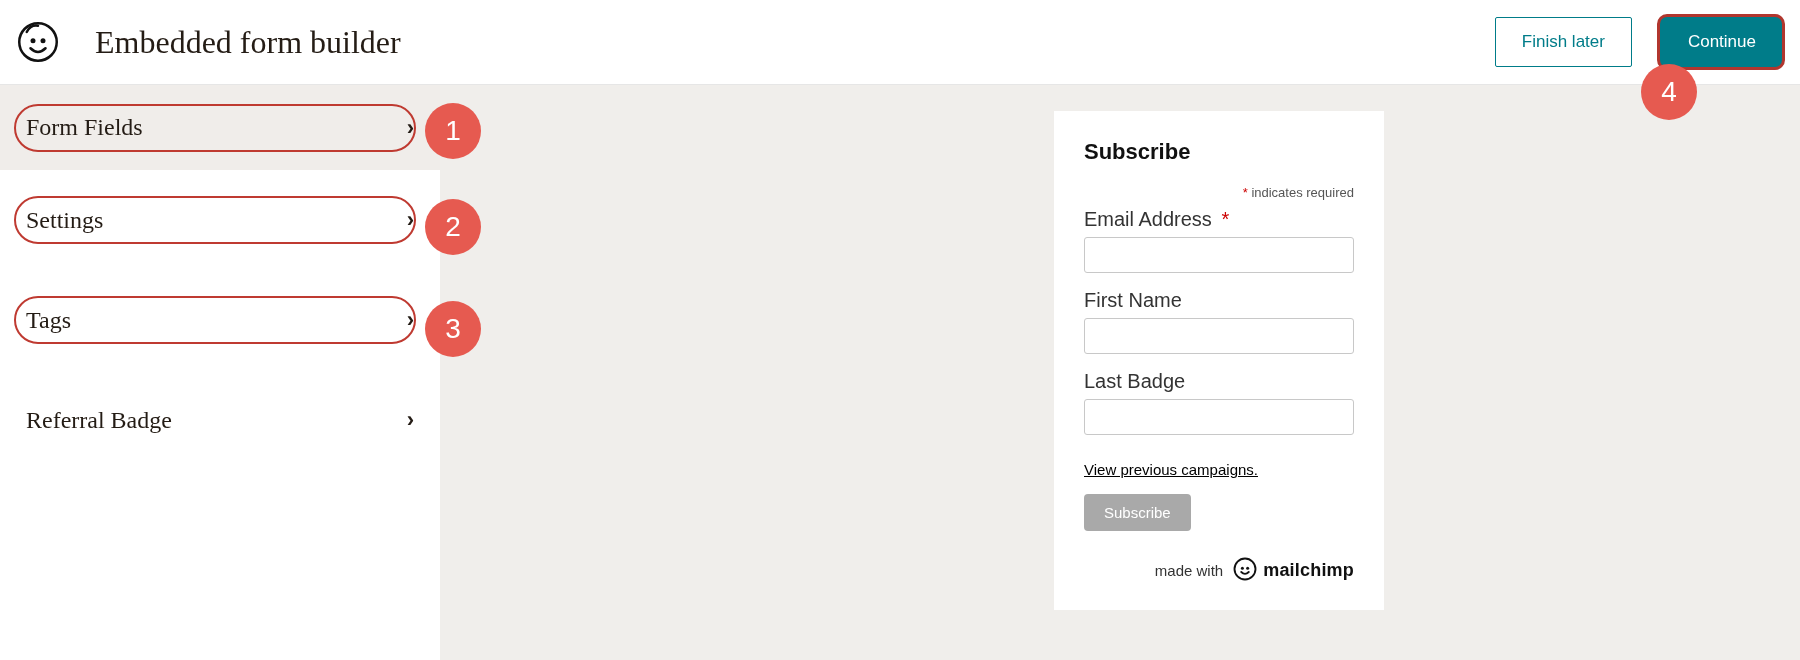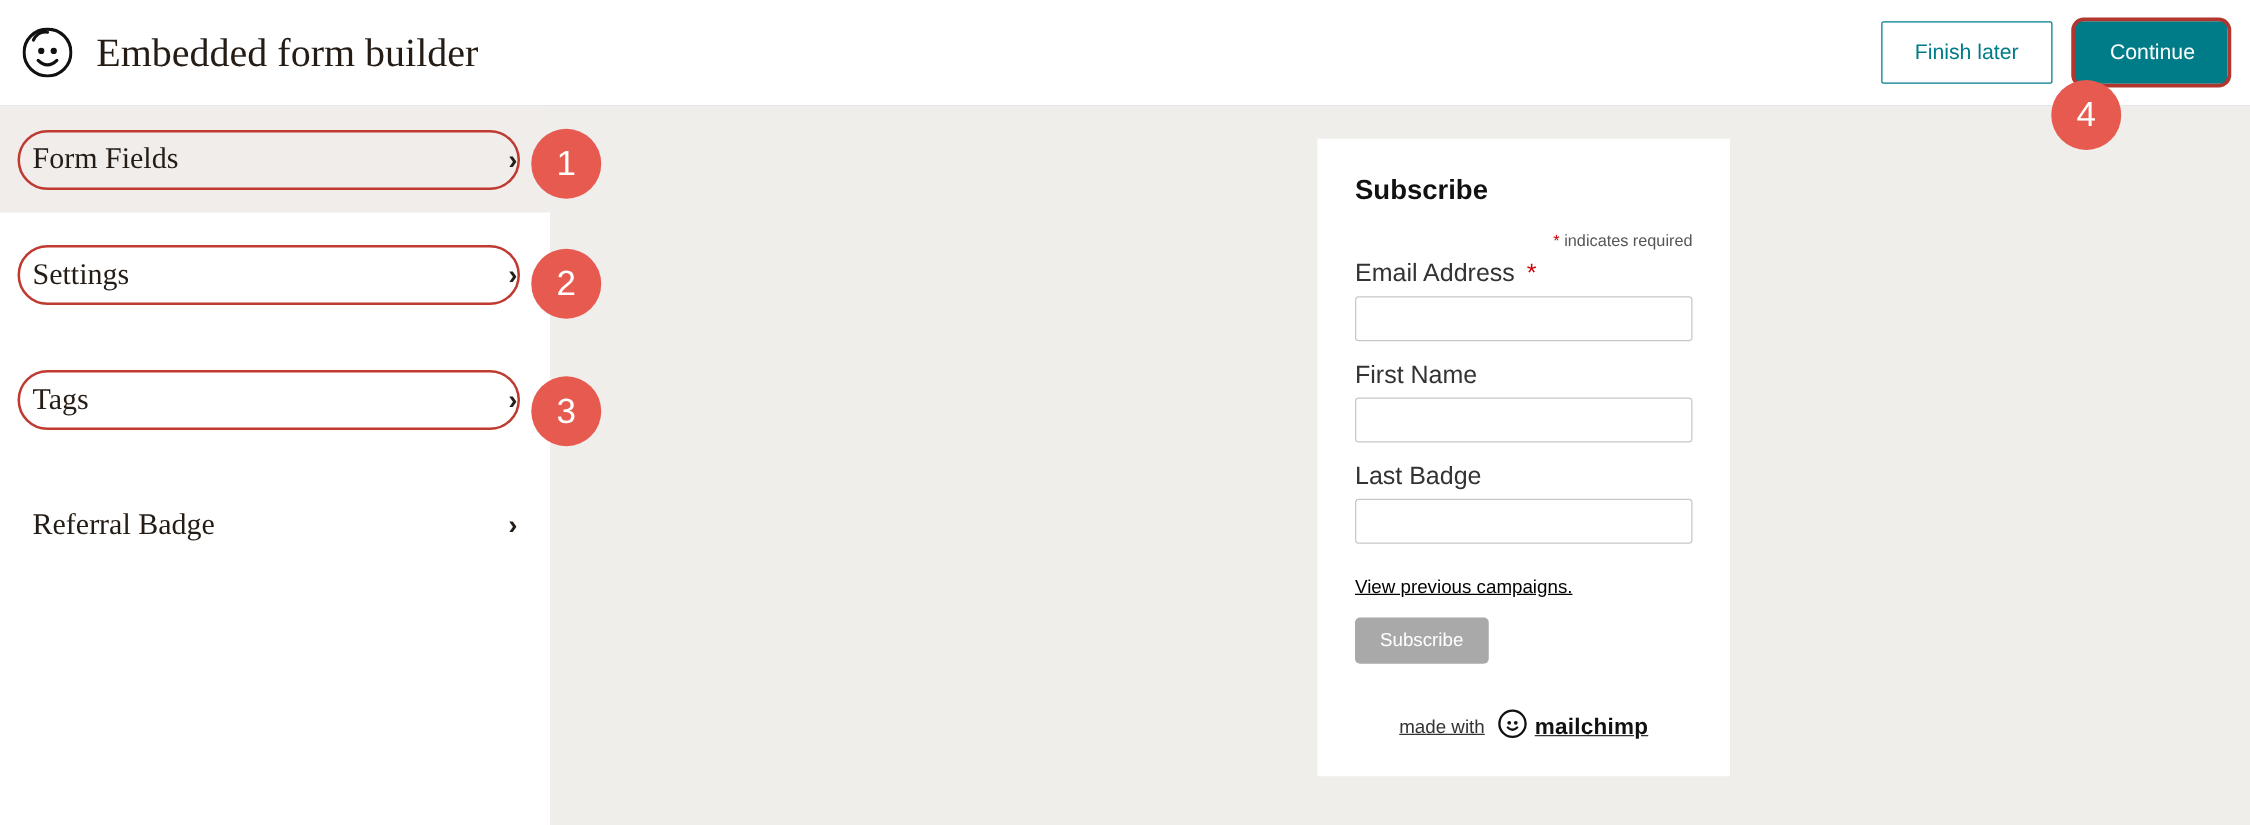--- a/index.html
+++ b/index.html
@@ -5,27 +5,27 @@
   * { box-sizing: border-box; margin: 0; padding: 0; }
   html, body { width: 1800px; height: 660px; font-family: "Helvetica Neue", Arial, sans-serif; background: #ffffff; }
   body { overflow: hidden; }
 
   
   .topbar {
     display: flex; align-items: center; justify-content: space-between;
     height: 85px; padding: 0 18px 0 18px; background: #ffffff;
     border-bottom: 1px solid #e6e6e6;
   }
-  .topbar-left { display: flex; align-items: center; gap: 19px; }
+  .topbar-left { display: flex; align-items: center; gap: 37px; }
   .logo { width: 40px; height: 40px; }
   .page-title {
     font-family: Georgia, "Times New Roman", serif;
     font-size: 32px; color: #241c15; font-weight: 400;
   }
-  .topbar-right { display: flex; align-items: center; gap: 18px; }
+  .topbar-right { display: flex; align-items: center; gap: 28px; }
   .btn {
     font-size: 17px; font-weight: 500; height: 50px; padding: 0 26px;
     border-radius: 2px; cursor: pointer; display: inline-flex;
     align-items: center; justify-content: center;
   }
   .btn-outline {
     border: 1.6px solid #007c89; color: #007c89; background: #ffffff;
   }
   .btn-primary {
     border: none; color: #ffffff; background: #007c89; padding-left: 28px;
@@ -94,22 +94,22 @@
     width: 100%; height: 36px; border: 1px solid #c8c8c8; border-radius: 3px;
     padding: 0 8px; font-size: 14px; background: #ffffff;
   }
   .prev-link { color: #000000; font-size: 15px; text-decoration: underline; display: inline-block; margin: 10px 0 16px 0; cursor: pointer; }
   .subscribe-btn {
     display: inline-flex; align-items: center; justify-content: center;
     background: #a9a9a9; color: #ffffff; font-size: 15px;
     border: none; border-radius: 4px; padding: 10px 20px; cursor: pointer;
   }
   .madewith {
-    margin-top: 36px; display: flex; align-items: center; justify-content: center;
-    gap: 10px; font-size: 15px; color: #333; text-decoration: underline;
+    margin-top: 26px; display: flex; align-items: center; justify-content: flex-end;
+    gap: 10px; font-size: 15px; color: #333;
   }
   .mc-word { font-weight: 800; font-size: 18px; letter-spacing: 0.2px; color: #111; }
   .mc-brand { display: inline-flex; align-items: center; gap: 6px; }
 
   
 </style>
 </head>
 <body>
 
 <div class="topbar">

